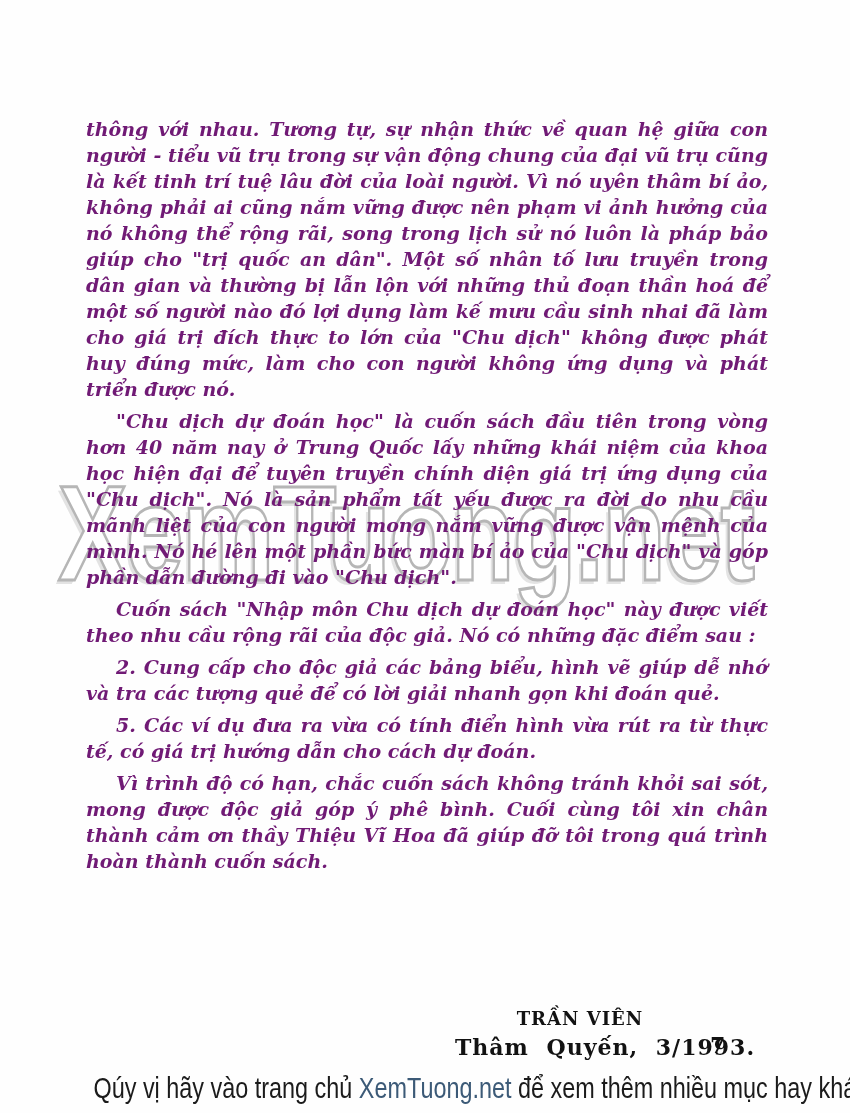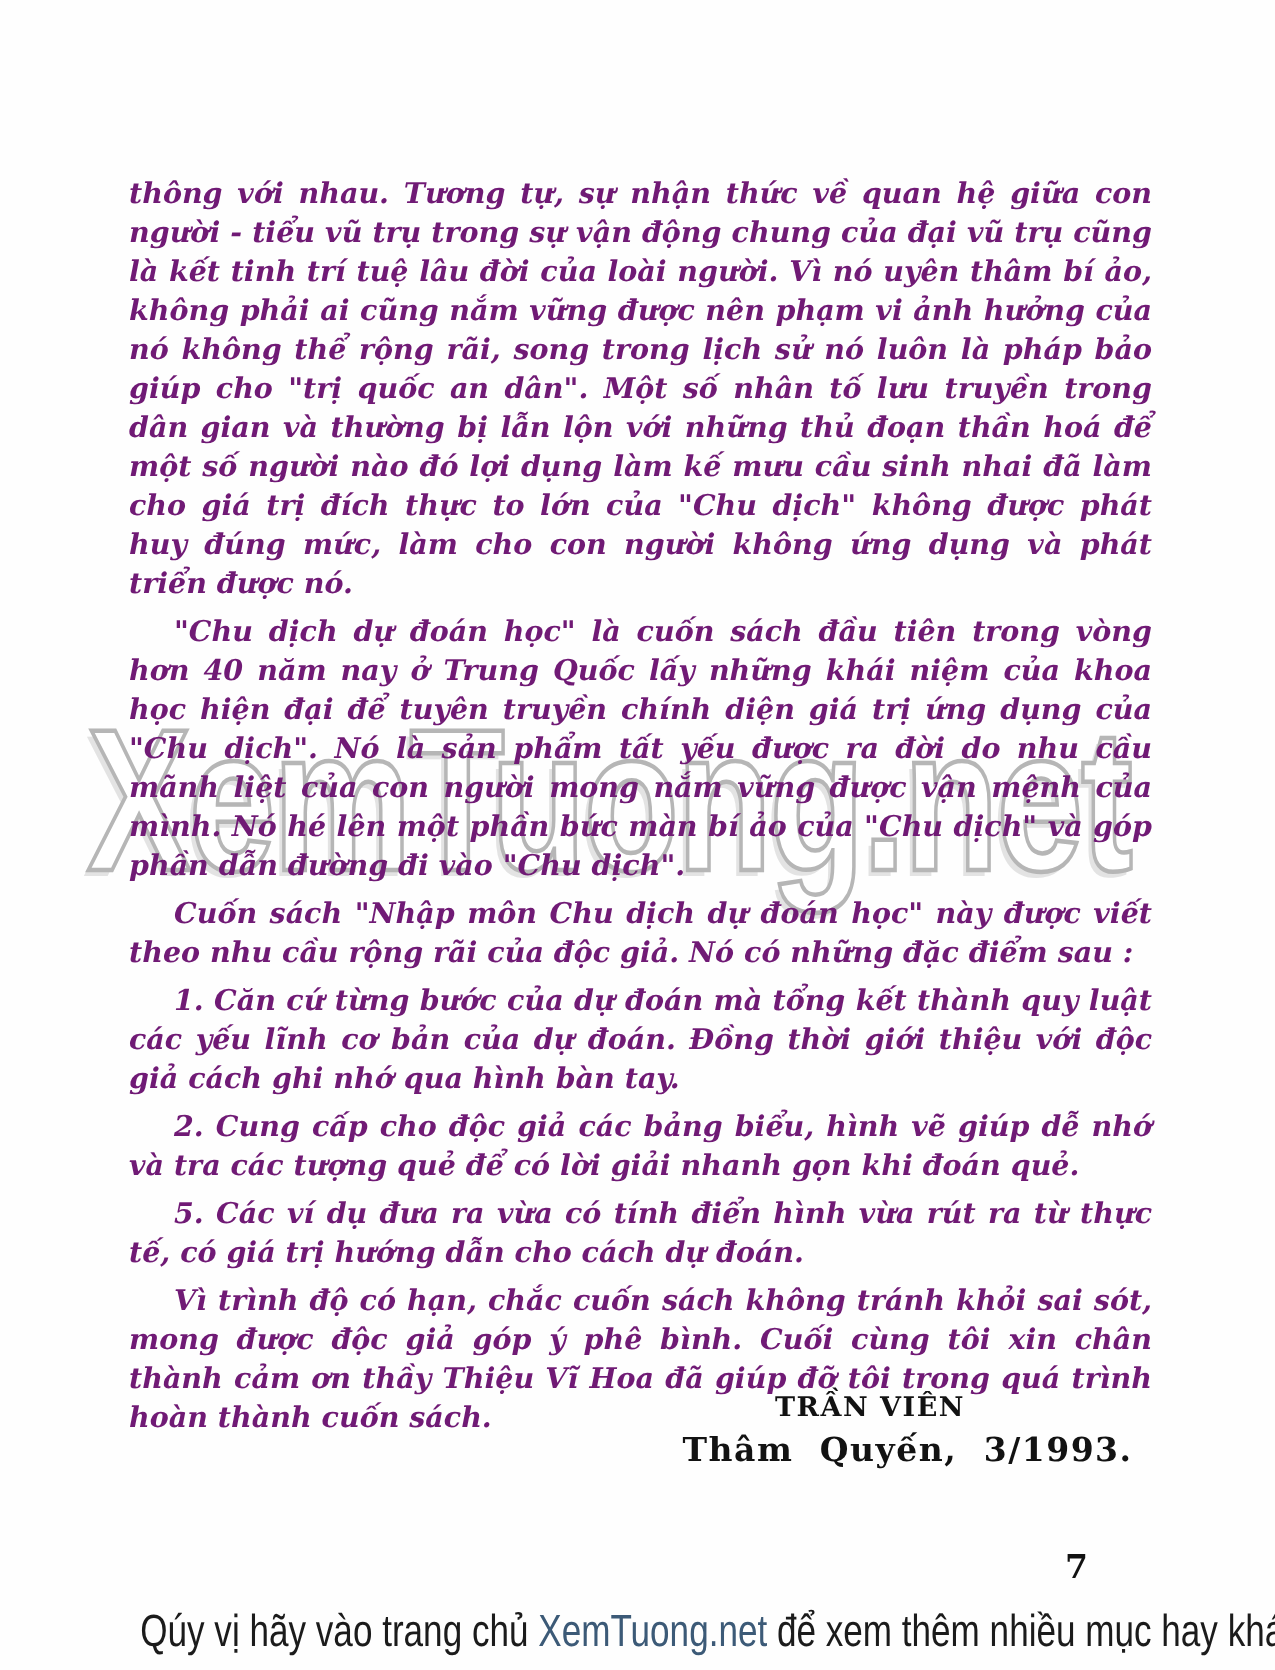--- a/index.html
+++ b/index.html
@@ -49,21 +49,21 @@
     line-height: 26px;
     color: #701a75;
     text-align: justify;
     margin-top: 44px;
   }
   .para { margin: 0; }
   .para + .para { margin-top: 6px; }
   .para.indent { text-indent: 30px; }
   .signature {
     position: absolute;
-    top: 928px;
+    top: 1008px;
     left: 455px;
     width: 250px;
     z-index: 2;
     text-align: center;
     font-family: "DejaVu Serif", serif;
     color: #121212;
   }
   .sig-name {
     font-weight: 700;
     font-size: 18px;
@@ -108,21 +108,20 @@
 <body>
 
 <div class="page">
 
   <div class="watermark">XemTuong.net</div>
 
   <div class="body-text">
       <p class="para">thông với nhau. Tương tự, sự nhận thức về quan hệ giữa con người - tiểu vũ trụ trong sự vận động chung của đại vũ trụ cũng là kết tinh trí tuệ lâu đời của loài người. Vì nó uyên thâm bí ảo, không phải ai cũng nắm vững được nên phạm vi ảnh hưởng của nó không thể rộng rãi, song trong lịch sử nó luôn là pháp bảo giúp cho "trị quốc an dân". Một số nhân tố lưu truyền trong dân gian và thường bị lẫn lộn với những thủ đoạn thần hoá để một số người nào đó lợi dụng làm kế mưu cầu sinh nhai đã làm cho giá trị đích thực to lớn của "Chu dịch" không được phát huy đúng mức, làm cho con người không ứng dụng và phát triển được nó.</p>
       <p class="para indent">"Chu dịch dự đoán học" là cuốn sách đầu tiên trong vòng hơn 40 năm nay ở Trung Quốc lấy những khái niệm của khoa học hiện đại để tuyên truyền chính diện giá trị ứng dụng của "Chu dịch". Nó là sản phẩm tất yếu được ra đời do nhu cầu mãnh liệt của con người mong nắm vững được vận mệnh của mình. Nó hé lên một phần bức màn bí ảo của "Chu dịch" và góp phần dẫn đường đi vào "Chu dịch".</p>
       <p class="para indent">Cuốn sách "Nhập môn Chu dịch dự đoán học" này được viết theo nhu cầu rộng rãi của độc giả. Nó có những đặc điểm sau :</p>
-      <p class="para indent">1. Căn cứ từng bước của dự đoán mà tổng kết thành quy luật các yếu lĩnh cơ bản của dự đoán. Đồng thời giới thiệu với độc giả cách ghi nhớ qua hình bàn tay.</p>
       <p class="para indent">2. Cung cấp cho độc giả các bảng biểu, hình vẽ giúp dễ nhớ và tra các tượng quẻ để có lời giải nhanh gọn khi đoán quẻ.</p>
       <p class="para indent">5. Các ví dụ đưa ra vừa có tính điển hình vừa rút ra từ thực tế, có giá trị hướng dẫn cho cách dự đoán.</p>
       <p class="para indent">Vì trình độ có hạn, chắc cuốn sách không tránh khỏi sai sót, mong được độc giả góp ý phê bình. Cuối cùng tôi xin chân thành cảm ơn thầy Thiệu Vĩ Hoa đã giúp đỡ tôi trong quá trình hoàn thành cuốn sách.</p>
     </div>
 
   <div class="signature">
     <div class="sig-name">TRẦN VIÊN</div>
     <div class="sig-place">Thâm Quyến, 3/1993.</div>
   </div>
 

